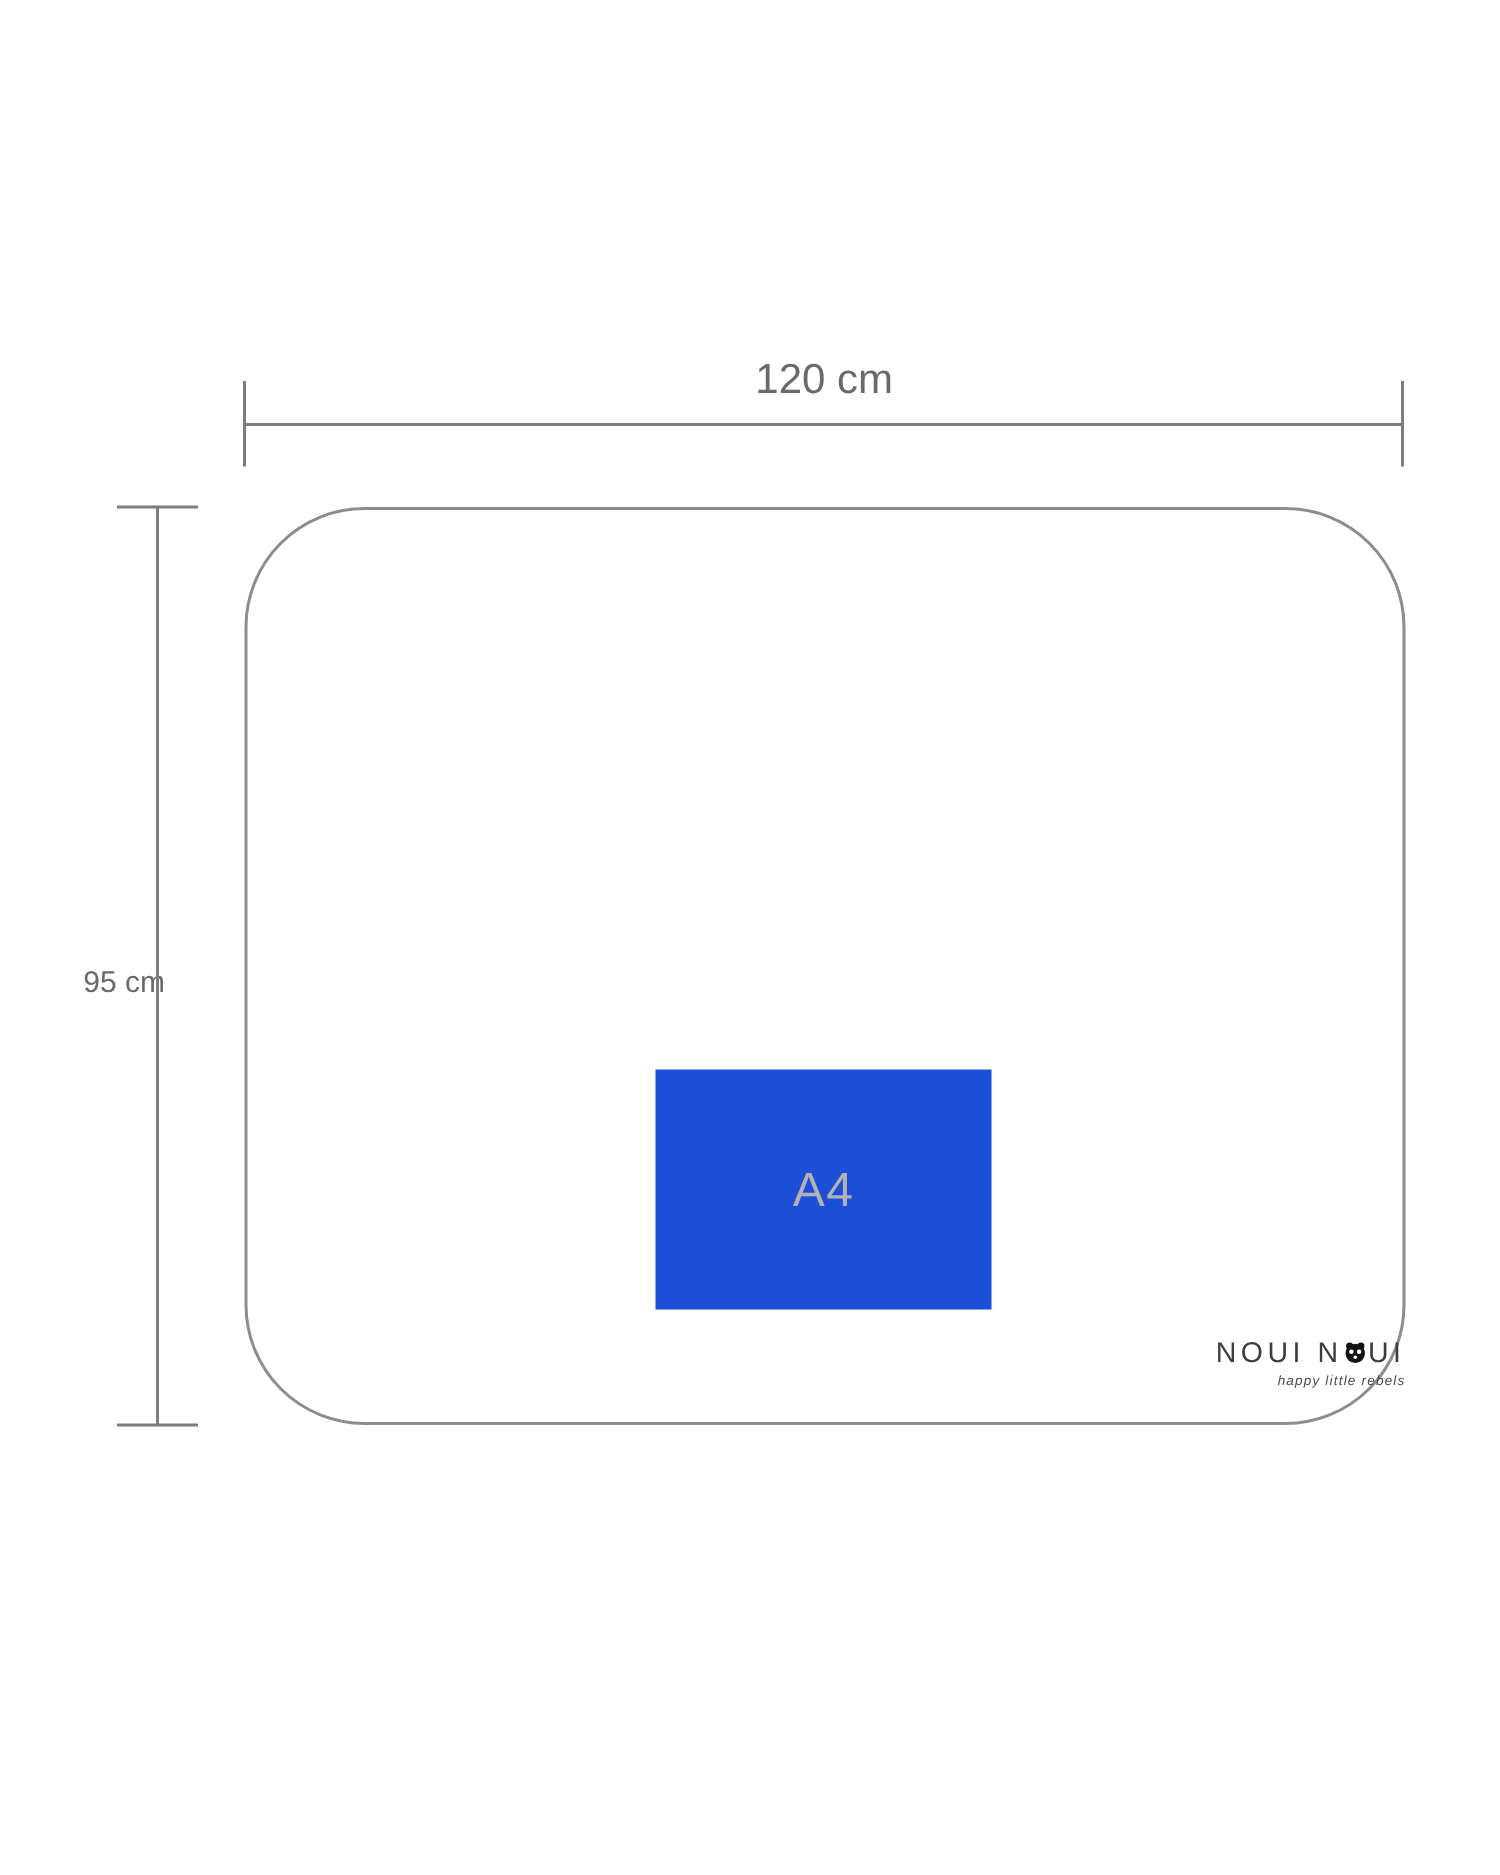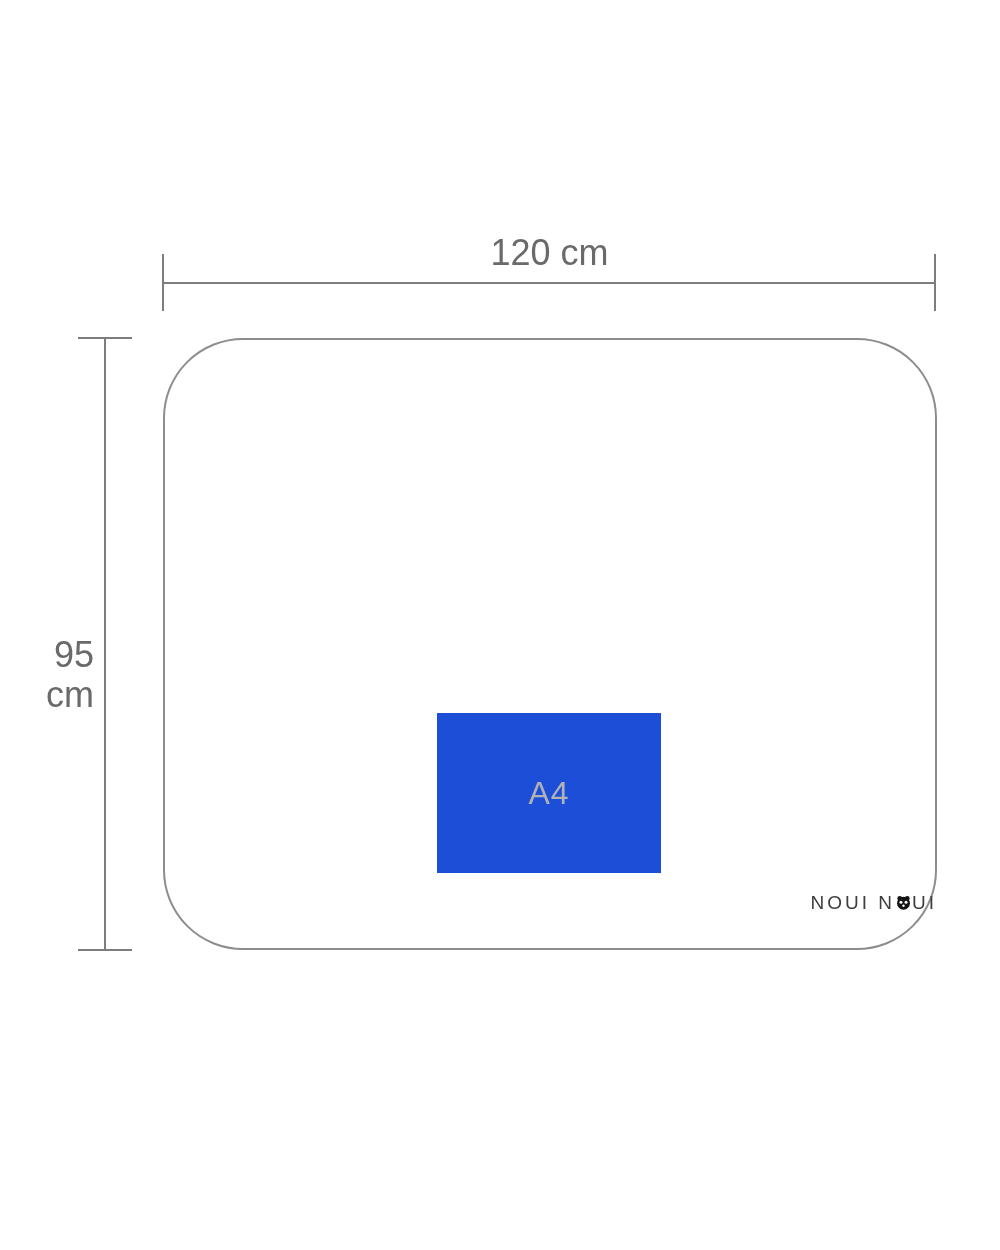--- a/index.html
+++ b/index.html
@@ -13,30 +13,30 @@
     font-family: "Liberation Sans", sans-serif;
   }
 
   
   .dim-line-h { position: absolute; left: 163px; top: 282px; width: 773px; height: 2px; background: #7d7d7d; }
   .dim-tick-v { position: absolute; top: 254px; width: 2px; height: 57px; background: #7d7d7d; }
   .dim-tick-v.left  { left: 162px; }
   .dim-tick-v.right { left: 934px; }
   .dim-label-top {
     position: absolute; left: 163px; top: 233px; width: 773px;
-    text-align: center; font-size: 36px; line-height: 40px; color: #6a6a6a;
+    text-align: center; font-size: 28px; line-height: 40px; color: #6a6a6a;
   }
 
   .dim-line-v { position: absolute; left: 104px; top: 338px; width: 2px; height: 612px; background: #7d7d7d; }
   .dim-cap-h { position: absolute; left: 78px; width: 54px; height: 2px; background: #7d7d7d; }
   .dim-cap-h.top    { top: 337px; }
   .dim-cap-h.bottom { top: 949px; }
   .dim-label-left {
-    position: absolute; left: 0; top: 635px; width: 94px;
-    text-align: right; font-size: 36px; line-height: 40px; color: #6a6a6a; padding-left: 32px;
+    position: absolute; left: 16px; top: 635px; width: 94px;
+    text-align: right; font-size: 20px; line-height: 40px; color: #6a6a6a; padding-left: 32px;
   }
 
   
   .mat {
     position: absolute; left: 163px; top: 338px; width: 774px; height: 612px;
     border: 2px solid #8d8d8d; border-radius: 80px; background: #ffffff;
   }
 
   
   .a4-box {
@@ -87,15 +87,16 @@
     <div class="brand-name">
       <span>NOUI N</span><span class="panda"><svg viewBox="0 0 20 20" width="15" height="15" aria-hidden="true">
         <circle cx="5" cy="4.5" r="3.2" fill="#141414"></circle>
         <circle cx="15" cy="4.5" r="3.2" fill="#141414"></circle>
         <circle cx="10" cy="11" r="8.6" fill="#141414"></circle>
         <circle cx="6.6" cy="9.6" r="2" fill="#ffffff"></circle>
         <circle cx="13.4" cy="9.6" r="2" fill="#ffffff"></circle>
         <circle cx="10" cy="14.4" r="1.6" fill="#ffffff"></circle>
       </svg></span><span>UI</span>
     </div>
+    <div class="tagline">happy little rebels</div>
   </div>
 
 </div>
 
 </body></html>

